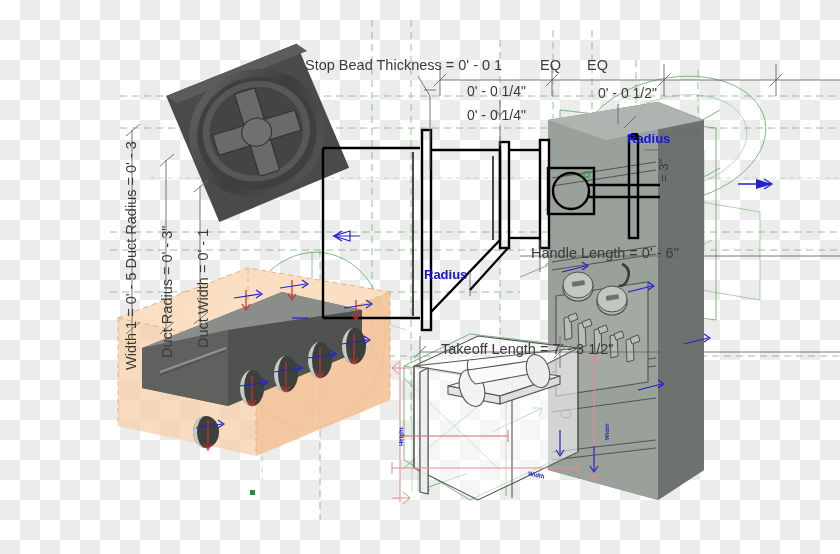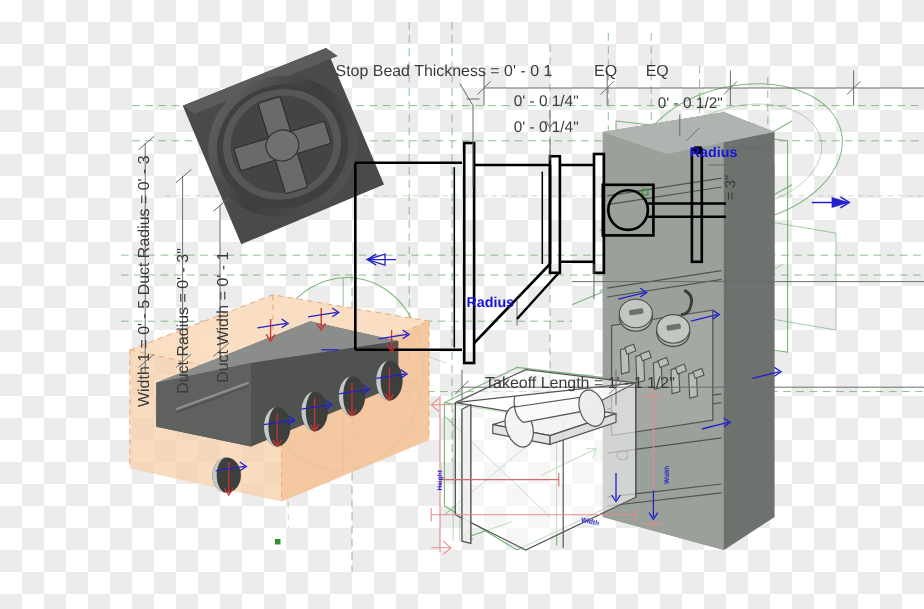--- a/index.html
+++ b/index.html
@@ -357,22 +357,23 @@
   <div class="lbl rot90" style="left:160px;top:358px;">Duct Radius = 0' - 3"</div>
 
   <div class="lbl rot90" style="left:196px;top:348px;">Duct Width = 0' - 1</div>
 
   <div class="lbl blue" style="left:424px;top:268px;">Radius</div>
 
   <div class="lbl blue" style="left:627px;top:132px;">Radius</div>
 
   <div class="lbl" style="left:657px;top:148px;font-size:13px;transform-origin:0 0;transform:rotate(-90deg) translate(-34px,0);">= 3"</div>
 
-
-  <div class="lbl" style="left:441px;top:342px;">Takeoff Length = 1' - 1 1/2"</div>
+  <div class="lbl" style="left:531px;top:246px;">Handle Length = 0' - 6"</div>
+
+  <div class="lbl" style="left:441px;top:342px;">Takeoff Length = 7' - 3 1/2"</div>
 
   <div class="lbl bluesm" style="left:398px;top:446px;transform-origin:0 0;transform:rotate(-90deg);">Height</div>
 
   <div class="lbl bluesm" style="left:528px;top:472px;transform:rotate(12deg);">Width</div>
 
   <div class="lbl bluesm" style="left:604px;top:440px;transform-origin:0 0;transform:rotate(-90deg);">Width</div>
 
 </div>
 
 </body></html>

